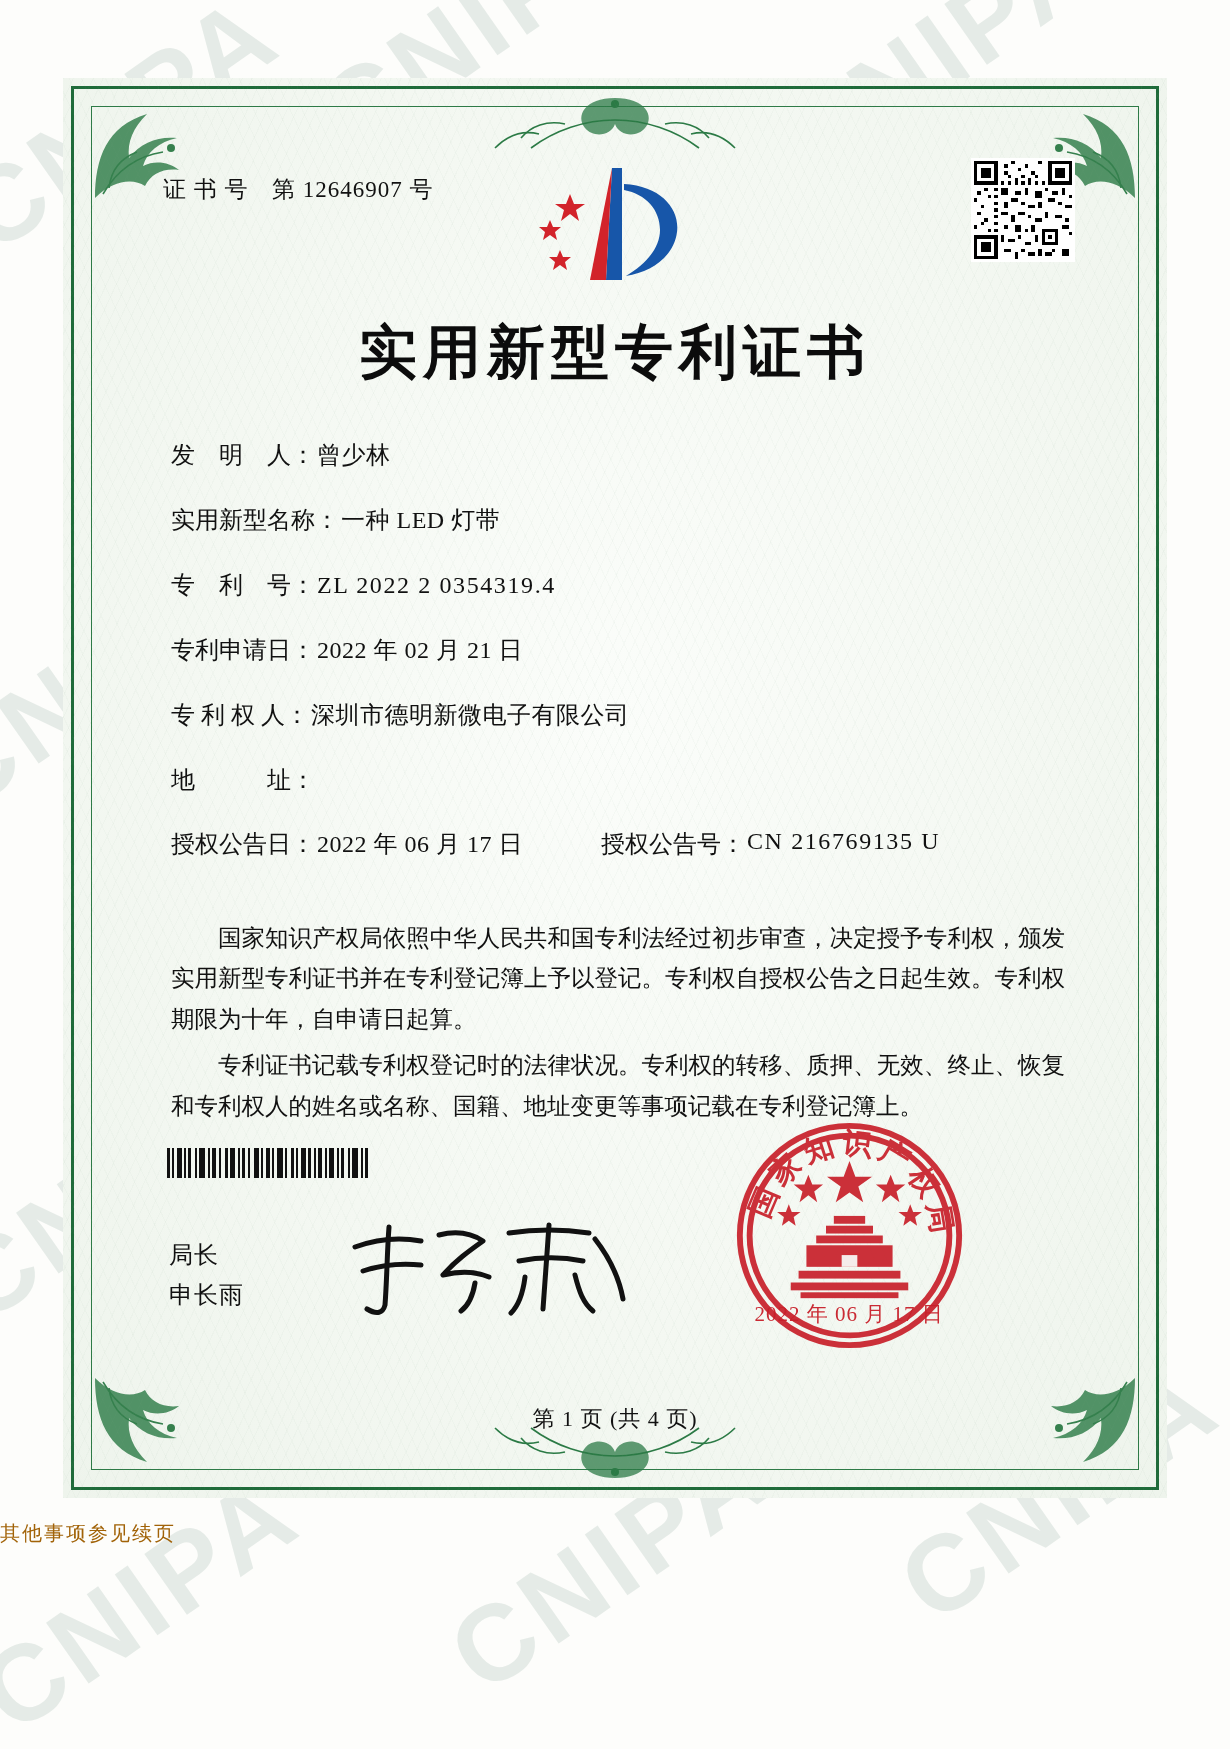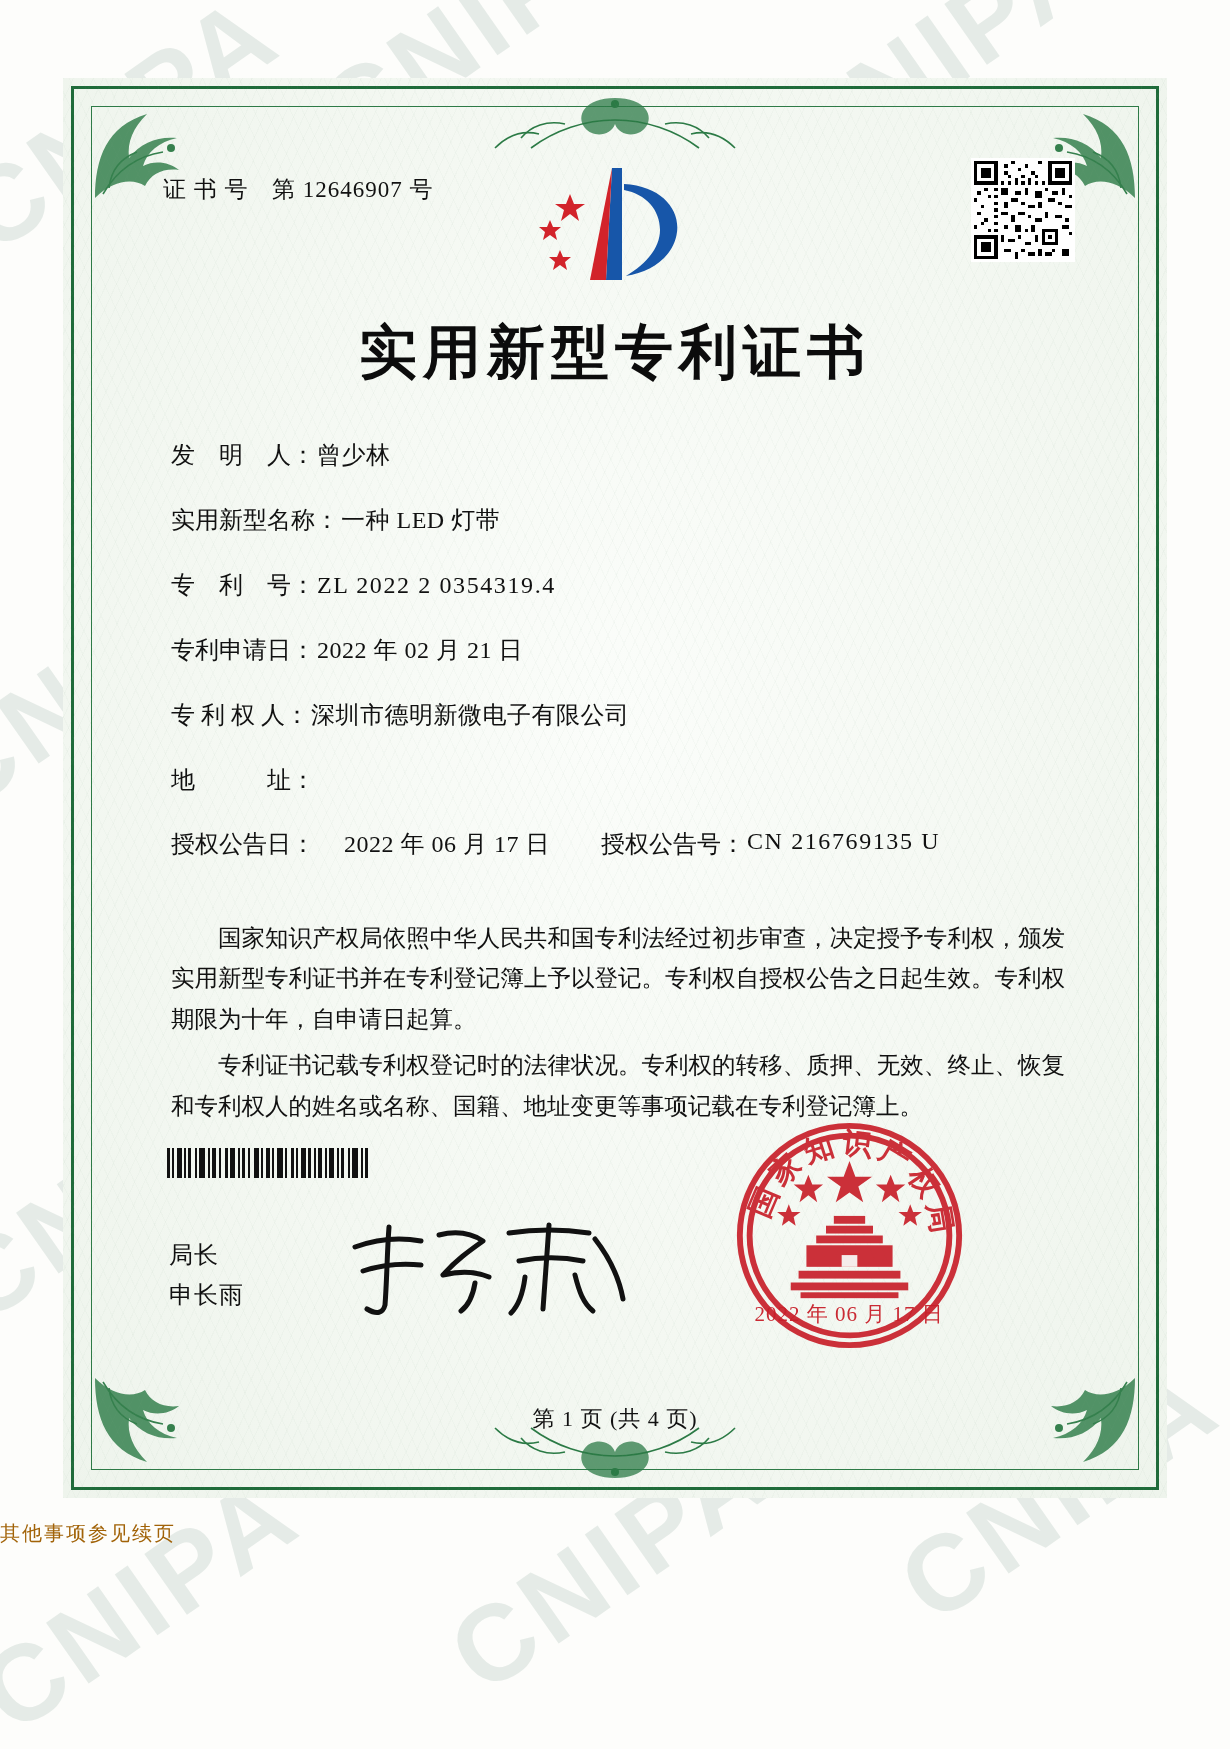--- a/index.html
+++ b/index.html
@@ -185,21 +185,21 @@
   .addr-value {
     max-width: 640px;
   }
 
   .pub-row {
     display: flex;
     align-items: flex-start;
     font-size: 24px;
     margin-bottom: 10px;
   }
-  .pub-left { width: 430px; display: flex; gap: 27px; }
+  .pub-left { width: 430px; display: flex; }
   .pub-right { display: flex; }
 
   .paras {
     position: absolute;
     left: 68px;
     right: 62px;
     top: 800px;
     font-size: 23.5px;
     line-height: 1.72;
     color: #111;

